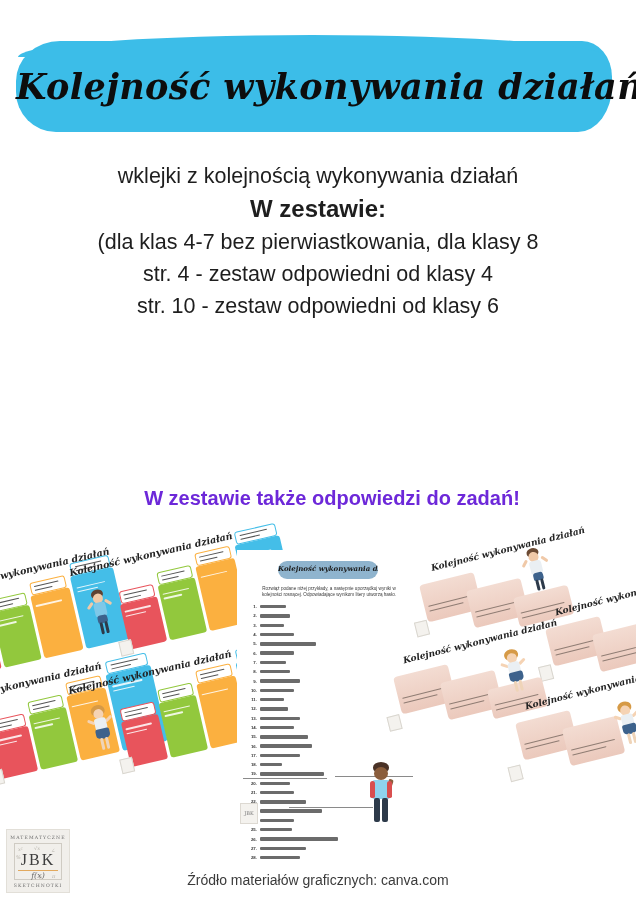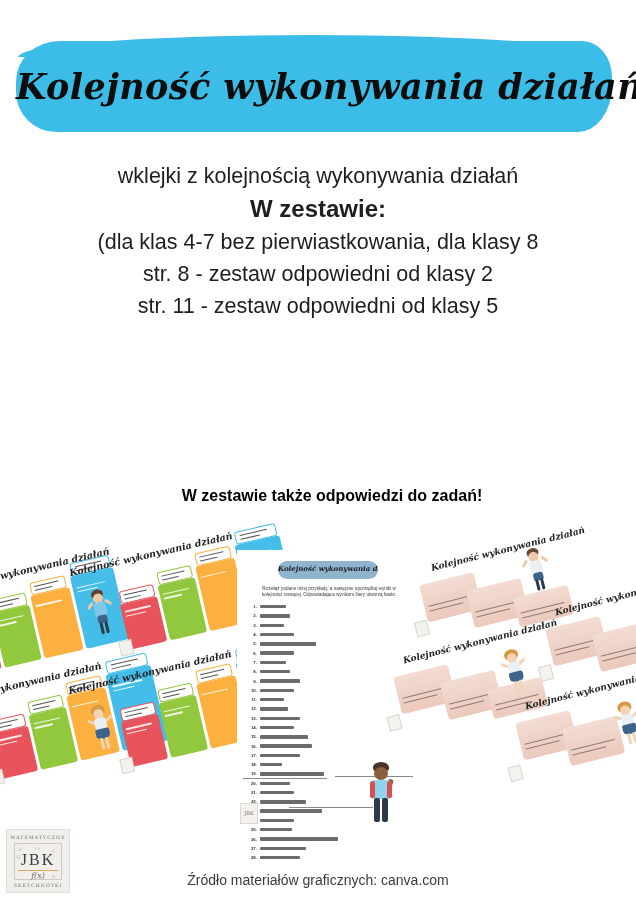--- a/index.html
+++ b/index.html
@@ -67,22 +67,22 @@
     font-weight: 700;
     font-size: 24px;
     line-height: 34px;
   }
   #highlight {
     position: absolute;
     left: 0; right: 0;
     top: 487px;
     text-align: center;
     font-weight: 700;
-    font-size: 16px;
-    color: #000000;
+    font-size: 20px;
+    color: #6d28d9;
     white-space: nowrap;
     margin-left: 28px;
   }
 
   
   #previews {
     position: absolute;
     left: 0;
     top: 545px;
     width: 636px;
@@ -336,22 +336,22 @@
 <body>
 
 <div id="title-banner">
   <div id="banner-title">Kolejność wykonywania działań</div>
 </div>
 
 <div id="copy">
   <div class="line">wklejki z kolejnością wykonywania działań</div>
   <div class="line bold">W zestawie:</div>
   <div class="line">(dla klas 4-7 bez pierwiastkowania, dla klasy 8</div>
-  <div class="line">str. 8 - zestaw odpowiedni od klasy 2</div>
-  <div class="line">str. 11 - zestaw odpowiedni od klasy 5</div>
+  <div class="line">str. 4 - zestaw odpowiedni od klasy 4</div>
+  <div class="line">str. 10 - zestaw odpowiedni od klasy 6</div>
 </div>
 
 <div id="highlight">W zestawie także odpowiedzi do zadań!</div>
 
 <div id="previews">
 
   <div class="sheet" style="left:-52px; top:14px; width:196px; height:104px; transform:rotate(-13deg); background:transparent; box-shadow:none;">
     <div class="sheet-title" style="left:6px; top:2px; font-size:9.5px;">Kolejność wykonywania działań</div>
     <div class="blocks" style="left:4px; top:26px; height:72px;">
       <div class="blk c-red" style="width:38px;height:46px;"></div>

